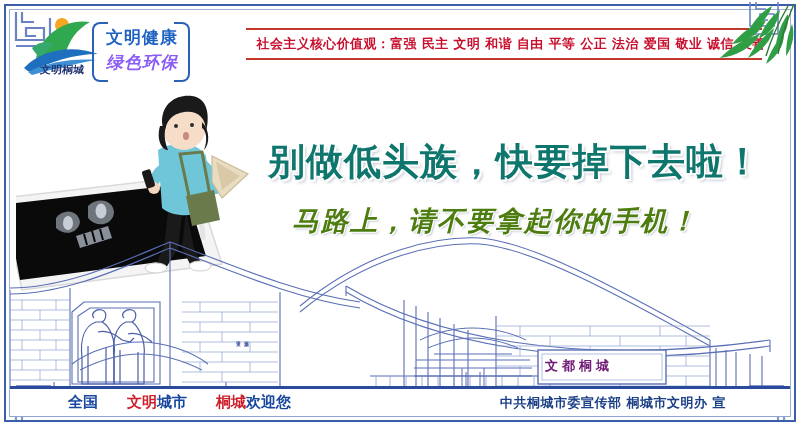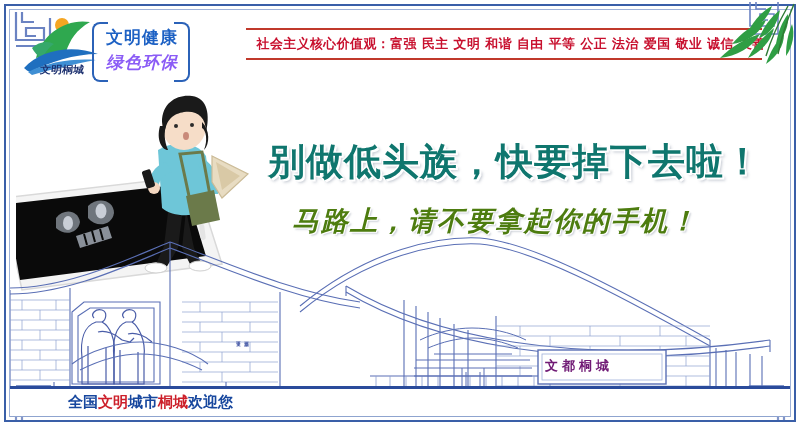--- a/index.html
+++ b/index.html
@@ -144,21 +144,21 @@
     border-top:3px solid #2a4b9b;
     border-bottom:1px solid #8fa4cf;
     background:#ffffff;
   }
   .bb-left{
     position:absolute;left:58px;top:4px;
     font-size:15px;font-weight:bold;color:#17479e;
     font-family:"DejaVu Sans",sans-serif;
     white-space:nowrap;letter-spacing:0px;
   }
-  .bb-left .red{color:#cc1f2a;font-family:Liberation Sans, sans-serif;}
+  .bb-left .red{color:#cc1f2a;font-family:Liberation Sans, sans-serif;margin-left:29px;}
   .bb-right{
     position:absolute;right:64px;top:5px;
     font-size:13px;font-weight:bold;color:#1b3f86;
     font-family:"DejaVu Sans",sans-serif;
     white-space:nowrap;letter-spacing:.5px;
   }
 </style>
 </head>
 <body>
 
@@ -380,15 +380,16 @@
   <div class="couplet">
     <span>文章甲天下</span>
     <span>冠盖满京华</span>
   </div>
 
   <div class="headline">别做低头族，快要掉下去啦！</div>
   <div class="subline">马路上，请不要拿起你的手机！</div>
 
   <div class="bottom-bar">
     <div class="bb-left"><span>全国</span><span class="red">文明</span><span>城市</span><span class="red">桐城</span><span>欢迎您</span></div>
+    <div class="bb-right">中共桐城市委宣传部  桐城市文明办  宣</div>
   </div>
 
 </div>
 
 </body></html>

